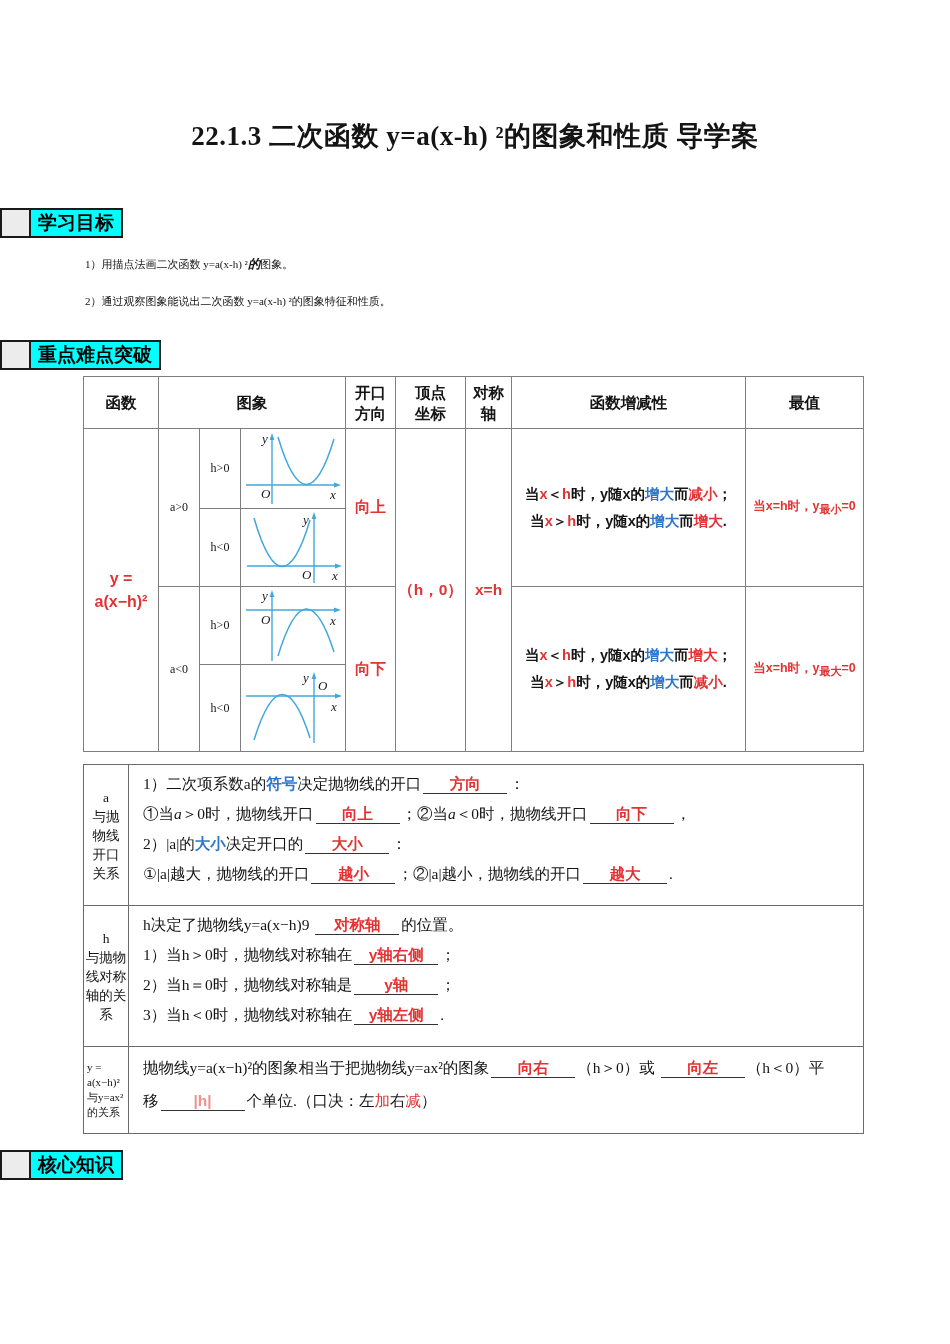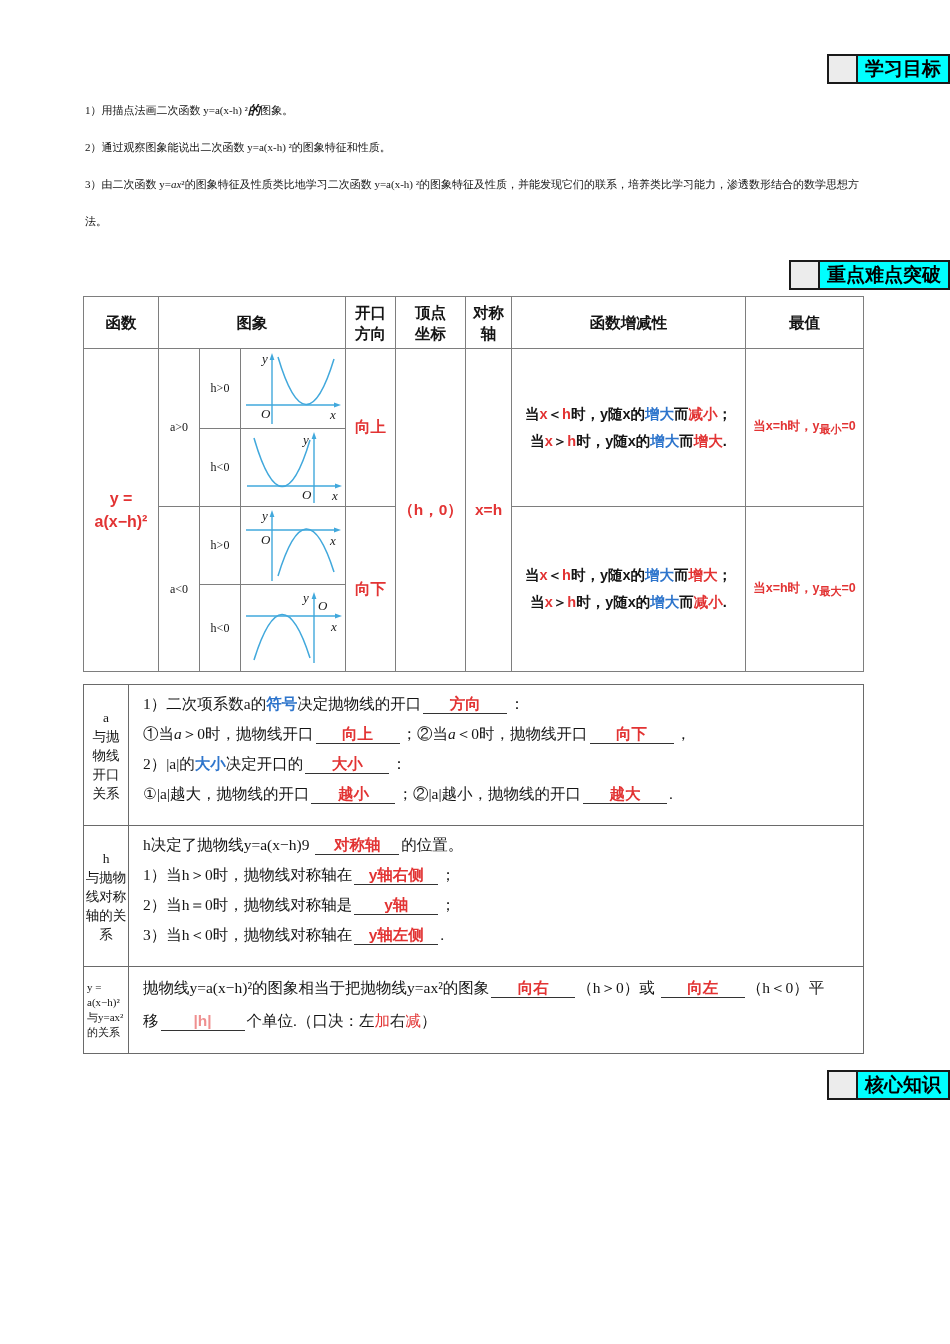--- a/index.html
+++ b/index.html
@@ -7,21 +7,21 @@
     --curve:#41a8dc; --border:#7e7e7e; --border2:#6a6a6a; --ink:#141414; --tab:#ececec;
   }
   html,body{margin:0;padding:0;}
   body{width:950px;height:1344px;background:#ffffff;color:var(--ink);
        font-family:"Liberation Serif","DejaVu Serif",serif;}
   .page{position:relative;width:950px;height:1344px;overflow:hidden;}
 
   .title{margin:118px 0 0 0;text-align:center;font-size:27px;font-weight:600;
          letter-spacing:.5px;color:var(--ink);}
 
-  .sec-wrap{display:flex;justify-content:flex-end;}
+  .sec-wrap{display:flex;justify-content:flex-start;}
   .sw-obj{margin-top:54px;} .sw-break{margin-top:20px;} .sw-core{margin-top:16px;}
   .sec-box{display:flex;align-items:stretch;border:2px solid #1a1a1a;height:26px;}
   .sec-tab{width:27px;background:var(--tab);border-right:2px solid #1a1a1a;}
   .sec-label{background:var(--cyan);padding:0 7px;font-family:"Liberation Sans","DejaVu Sans",sans-serif;
              font-weight:bold;font-size:19px;line-height:26px;color:#000;}
 
   .objectives{margin:8px 0 0 85px;width:782px;}
   .obj{margin:0;font-size:11px;line-height:37px;}
 
   table{border-collapse:collapse;table-layout:fixed;}
@@ -70,32 +70,32 @@
   .seg-u,.seg-ul{display:inline-block;min-width:56px;text-align:center;border-bottom:1px solid #333;
          padding:0 14px;margin:0 2px;line-height:1.15;color:var(--red);font-weight:bold;
          font-family:"Liberation Sans","DejaVu Sans",sans-serif;}
   .seg-ul{color:var(--red_light);}
 </style>
 </head>
 <body>
 
 <div class="page">
 
+  <h1 class="title">22.1.3 二次函数 y=a(x-h) ²的图象和性质 导学案</h1>
 
   <div class="sec-wrap sw-obj">
     <div class="sec-box">
       <span class="sec-tab"></span>
       <span class="sec-label">学习目标</span>
     </div>
   </div>
 
   <div class="objectives">
     <p class="obj"><span class="seg-k">1）用描点法画二次函数 y=a(x-h) ²</span><span class="seg-bi">的</span><span class="seg-k">图象。</span></p>
     <p class="obj"><span class="seg-k">2）通过观察图象能说出二次函数 y=a(x-h) ²的图象特征和性质。</span></p>
-    <p class="obj"><span class="seg-k">3）由二次函数 y=</span><span class="seg-i">ax</span><span class="seg-k">²的图象特征及性质类比地学习二次函数 y=a(x-h) ²的图象特征及性质，并能发现它们的联系，培养类比学习能力，渗透数形结合的数学思想方法。</span></p>
   </div>
 
   <div class="sec-wrap sw-break">
     <div class="sec-box">
       <span class="sec-tab"></span>
       <span class="sec-label">重点难点突破</span>
     </div>
   </div>
 
   <table class="main-table">

